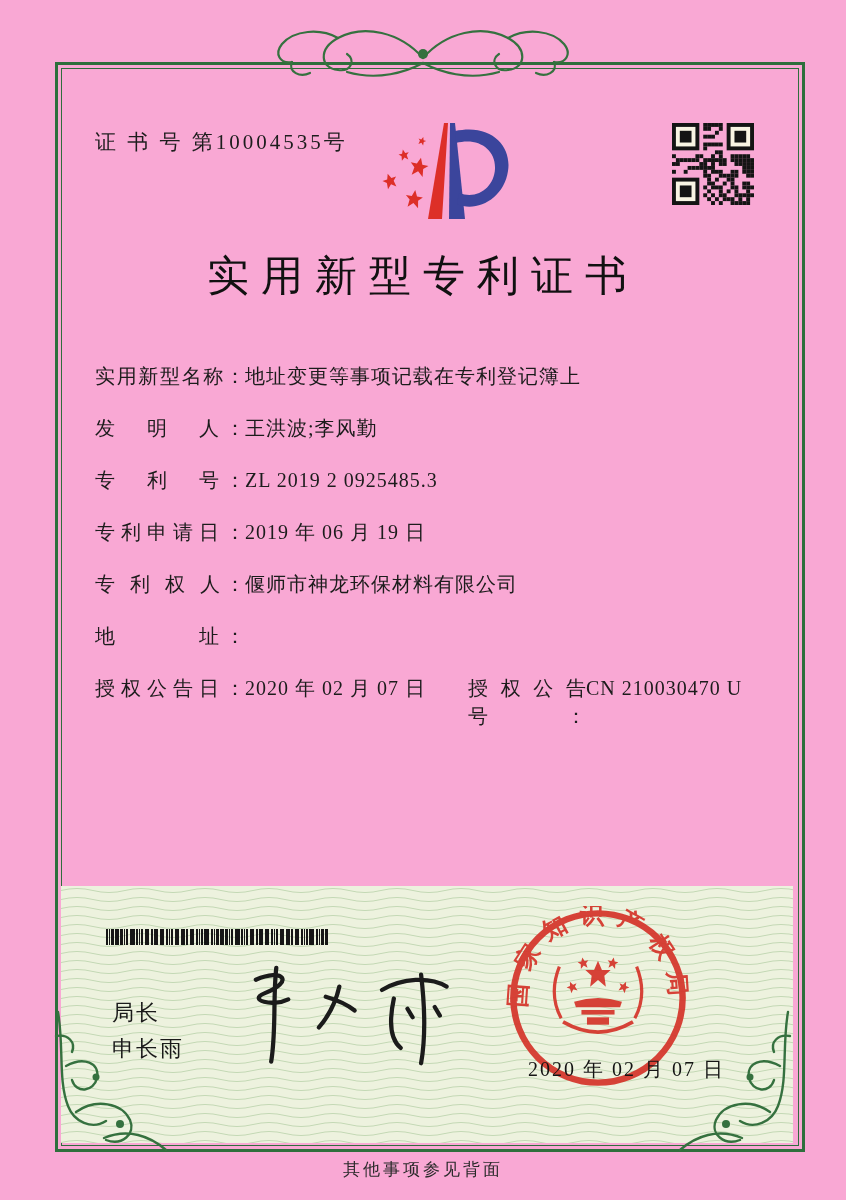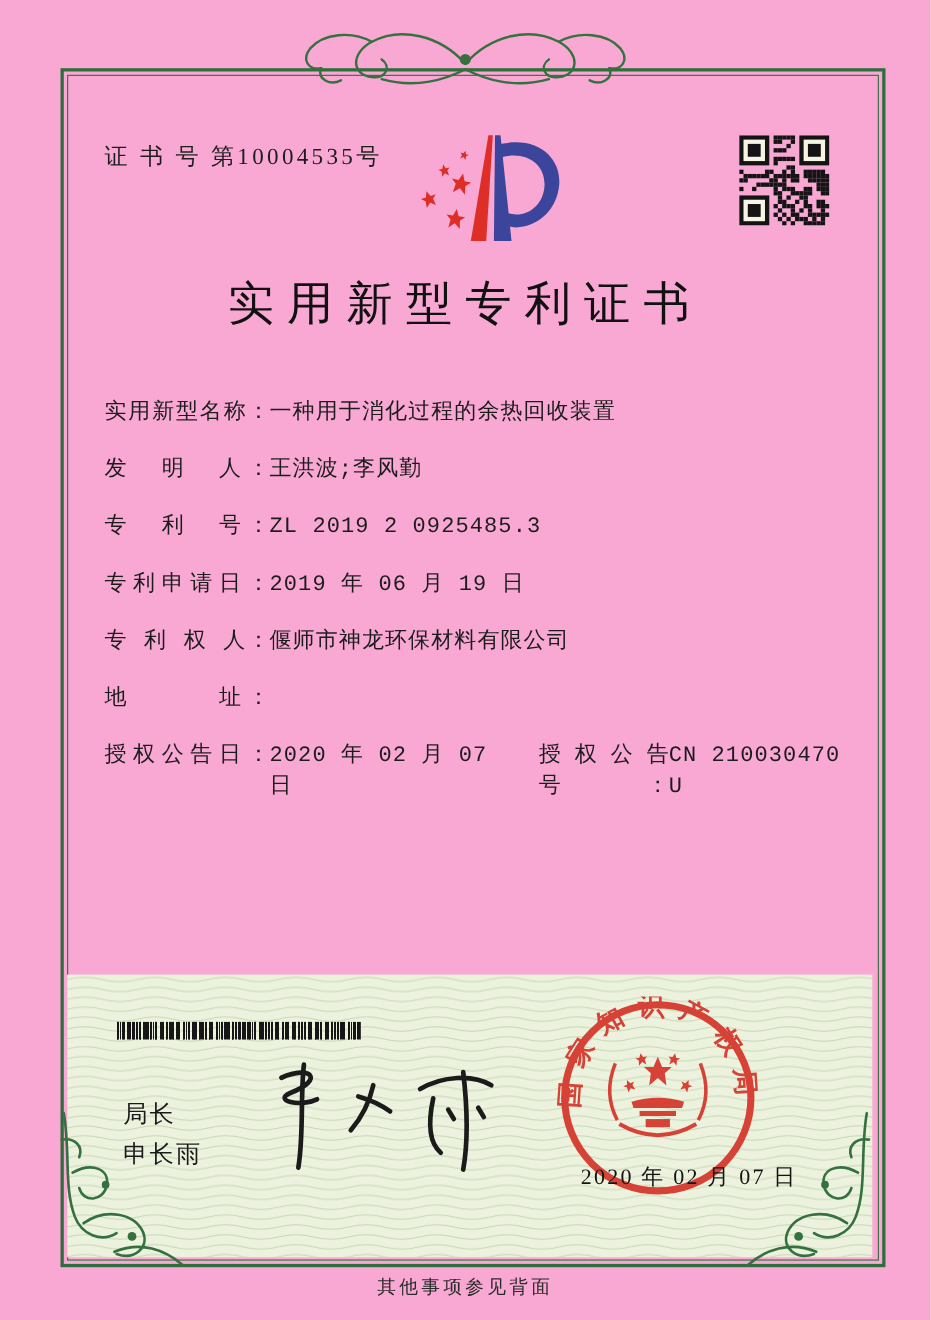--- a/index.html
+++ b/index.html
@@ -32,21 +32,21 @@
     font-size:21px;letter-spacing:3px;color:#1d1d1d;
   }
   .logo{position:absolute;left:352px;top:115px;width:168px;height:122px;}
   .qr{position:absolute;left:672px;top:123px;width:82px;height:82px;}
   .title{
     position:absolute;left:0;top:248px;width:100%;
     text-align:center;font-size:42px;font-weight:normal;
     letter-spacing:12px;color:#111;
   }
   .fields{position:absolute;left:95px;top:362px;width:672px;}
-  .field-row{display:flex;align-items:baseline;font-size:20px;line-height:28px;margin-bottom:24px;color:#1c1c1c;font-family:Liberation Mono, monospace;}
+  .field-row{display:flex;align-items:baseline;font-size:20px;line-height:28px;margin-bottom:24px;color:#1c1c1c;}
   .field-label{width:150px;flex:0 0 150px;text-align-last:justify;text-align:justify;}
   .field-value{flex:1;letter-spacing:1px;}
   .pair-row .pair2{margin-left:42px;display:flex;align-items:baseline;}
   .pair-row .pair2 .field-label{width:118px;flex:0 0 118px;}
   .pair-row .pair1{display:flex;align-items:baseline;}
   .pair-row .pair1 .field-label{width:150px;flex:0 0 150px;}
   .body-text{
     position:absolute;left:95px;top:708px;width:676px;
     font-size:19.5px;line-height:29px;text-align:justify;color:#1c1c1c;
   }
@@ -304,21 +304,21 @@
         <rect x="4" y="60" width="20" height="20" fill="#f8f4e3"></rect>
         <rect x="8" y="64" width="12" height="12" fill="#141414"></rect>
       </svg>
   </div>
 
   <div class="title">实用新型专利证书</div>
 
   <div class="fields">
     <div class="field-row">
       <span class="field-label">实用新型名称：</span>
-      <span class="field-value">一种用于消化过程的余热回收装置</span>
+      <span class="field-value">地址变更等事项记载在专利登记簿上</span>
     </div>
     <div class="field-row">
       <span class="field-label">发　明　人：</span>
       <span class="field-value">王洪波;李风勤</span>
     </div>
     <div class="field-row">
       <span class="field-label">专　利　号：</span>
       <span class="field-value">ZL 2019 2 0925485.3</span>
     </div>
     <div class="field-row">

